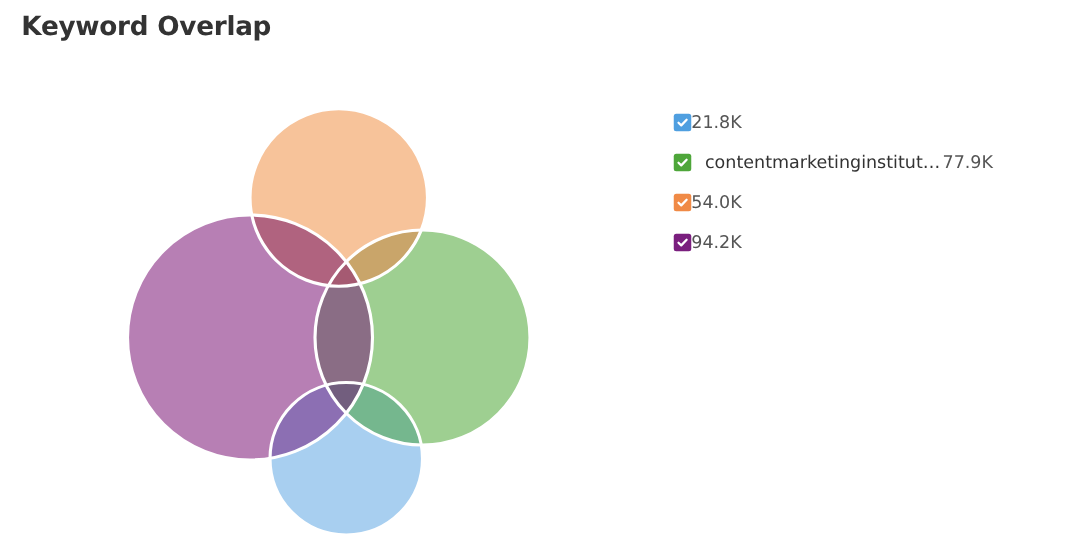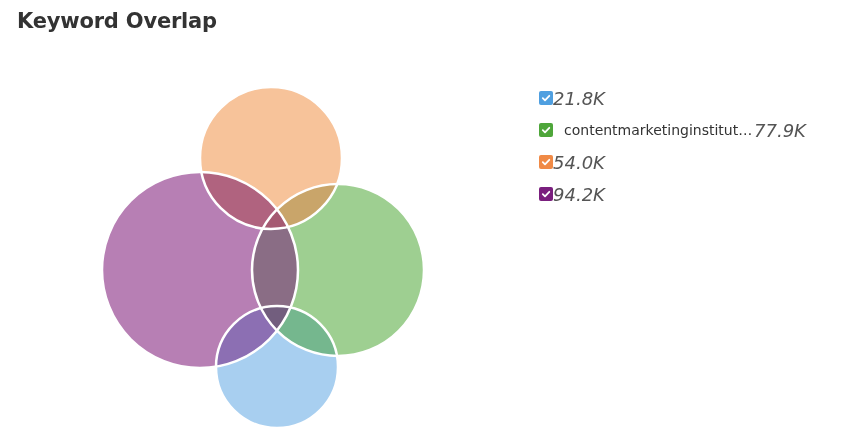--- a/index.html
+++ b/index.html
@@ -8,21 +8,21 @@
     .title { position: absolute; left: 17px; top: 9px; font-size: 21px; font-weight: bold;
              color: #333333; letter-spacing: -0.2px; text-align: right; }
     .venn { position: absolute; left: 0; top: 0; }
     .legend { position: absolute; left: 539px; top: 82px; width: 285px; }
     .legend-item { display: flex; align-items: center; height: 32px; cursor: pointer; }
     .checkbox { width: 14px; height: 14px; border-radius: 2px; display: flex;
                 align-items: center; justify-content: center; flex: 0 0 14px; }
     .checkbox svg { width: 10px; height: 10px; }
     .label { margin-left: 11px; font-size: 14px; color: #333333; flex: 1 1 auto;
              white-space: nowrap; overflow: hidden; text-overflow: ellipsis; max-width: 190px; }
-    .value { font-size: 18px; color: #555555; text-align: right; width: 50px; flex: 0 0 50px; font-style: italic; }
+    .value { font-size: 14px; color: #555555; text-align: left; width: 50px; flex: 0 0 50px; }
   </style>
 </head>
 <body>
 
 <div class="title">Keyword Overlap</div>
 
 <svg class="venn" width="460" height="445" viewBox="0 0 460 445">
   <defs>
     <clipPath id="cp-purple">
         <circle cx="200" cy="270" r="98"></circle>

